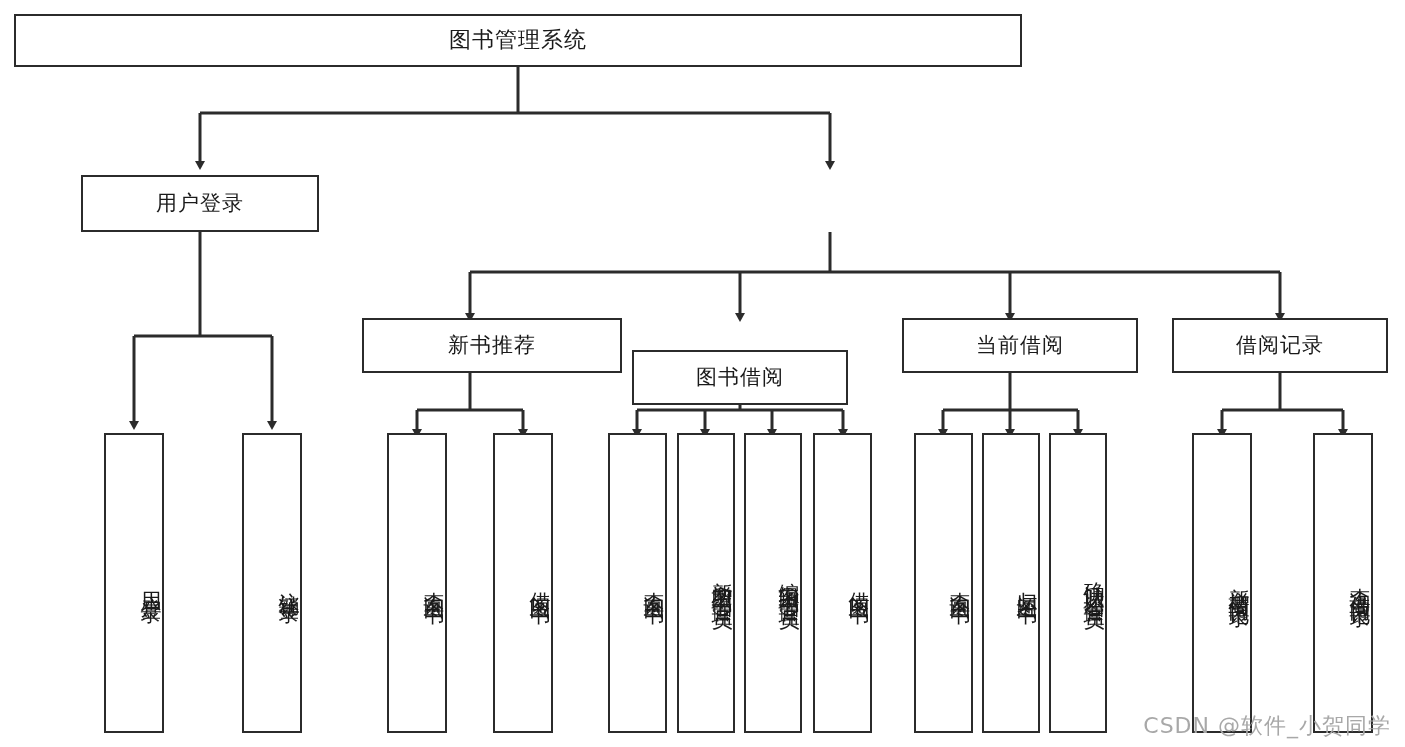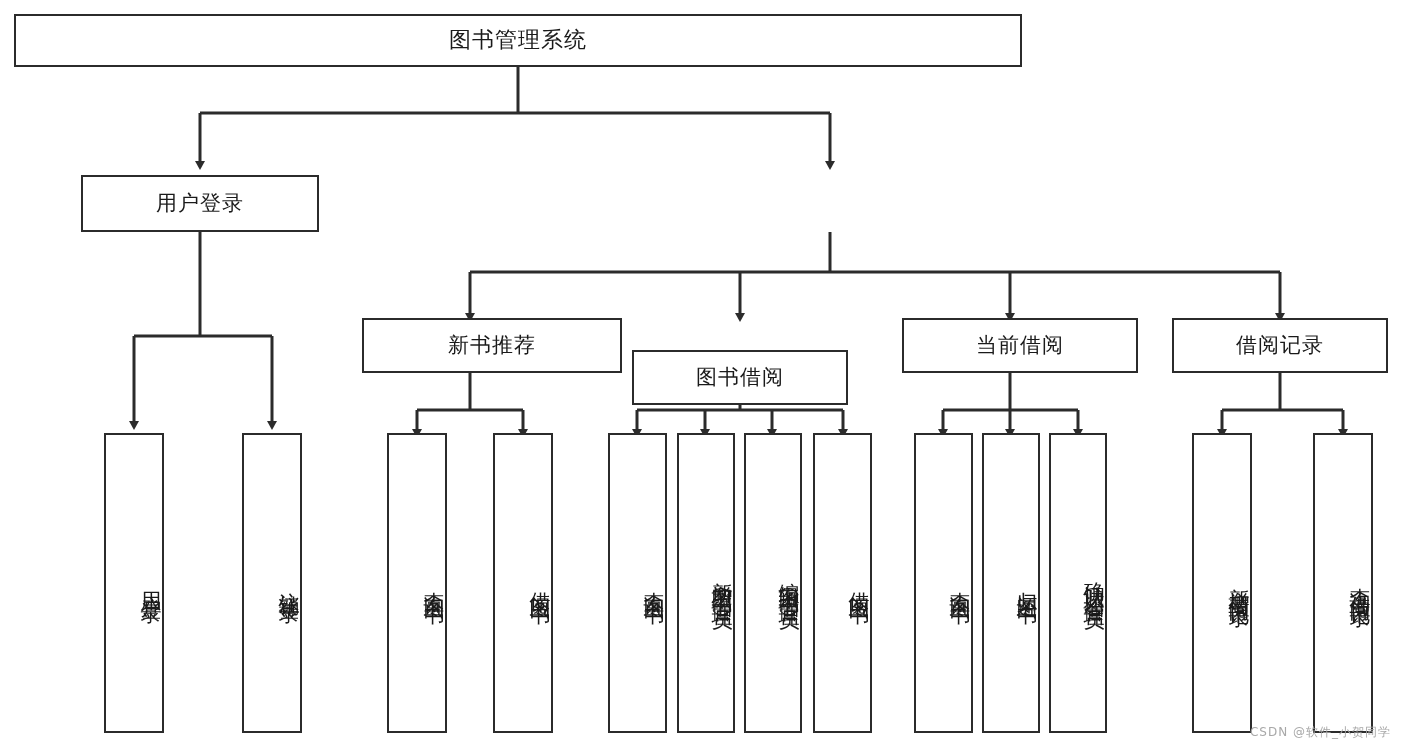--- a/index.html
+++ b/index.html
@@ -56,21 +56,21 @@
   }
   .node-v .vlabel {
     writing-mode: vertical-rl;
     text-orientation: upright;
     white-space: nowrap;
   }
   .watermark {
     position: absolute;
     right: 14px;
     bottom: 6px;
-    font-size: 12px;
+    font-size: 22px;
     color: #a8a8a8;
     letter-spacing: 1px;
     z-index: 5;
     white-space: nowrap;
   }
 </style>
 </head>
 <body>
 
 <div id="diagram-canvas">

